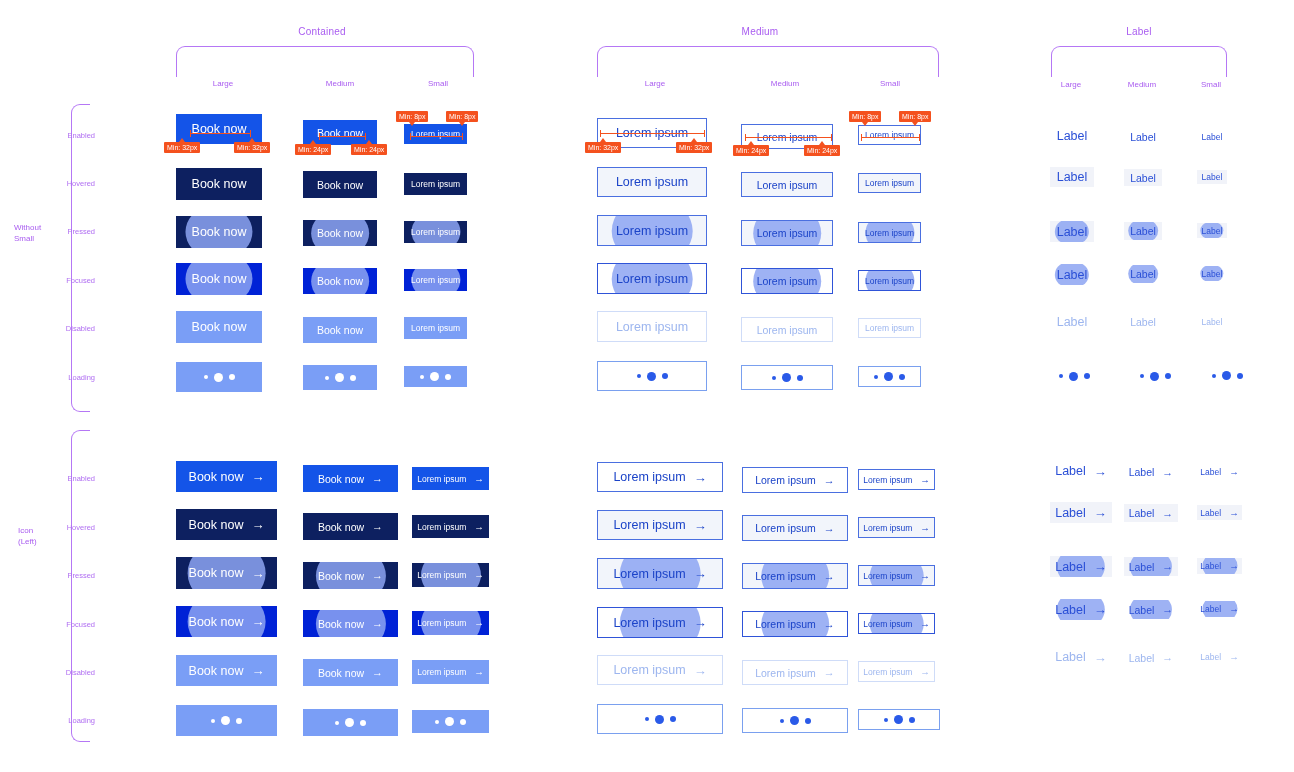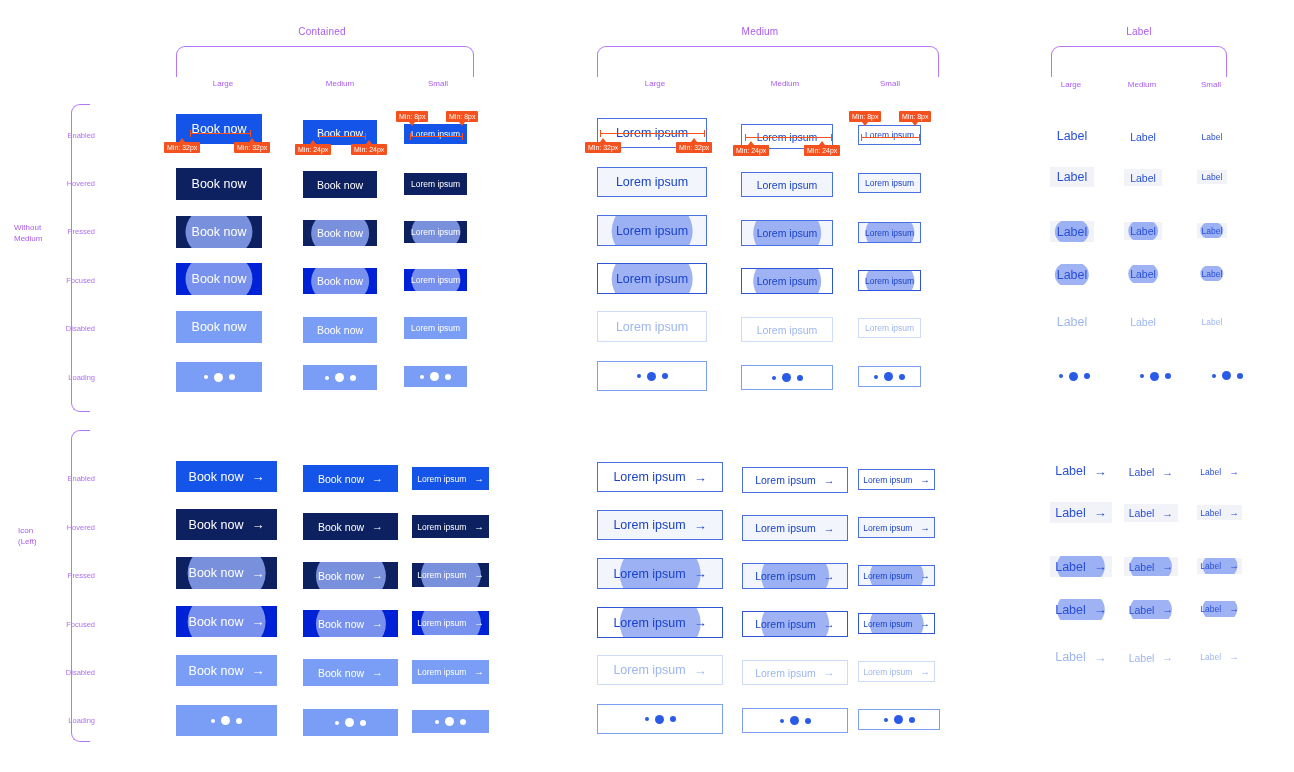--- a/index.html
+++ b/index.html
@@ -166,21 +166,21 @@
     <div class="col-title" style="left: 340px; top: 79px;">Medium</div>
     <div class="col-title" style="left: 438px; top: 79px;">Small</div>
     <div class="col-title" style="left: 655px; top: 79px;">Large</div>
     <div class="col-title" style="left: 785px; top: 79px;">Medium</div>
     <div class="col-title" style="left: 890px; top: 79px;">Small</div>
     <div class="col-title" style="left: 1071px; top: 80px;">Large</div>
     <div class="col-title" style="left: 1142px; top: 80px;">Medium</div>
     <div class="col-title" style="left: 1211px; top: 80px;">Small</div>
     <div class="row-bracket" style="left: 71px; top: 104px; height: 306px;"></div>
     <div class="side-title" style="left: 14px; top: 222px;">Without
-Medium</div>
+Small</div>
     <div class="row-bracket" style="left: 71px; top: 430px; height: 310px;"></div>
     <div class="side-title" style="left: 18px; top: 525px;">Icon
 (Left)</div>
     <div class="row-label" style="left: 95px; top: 135px; transform: translate(-100%, -50%);">Enabled</div>
     <div class="row-label" style="left: 95px; top: 183px; transform: translate(-100%, -50%);">Hovered</div>
     <div class="row-label" style="left: 95px; top: 231px; transform: translate(-100%, -50%);">Pressed</div>
     <div class="row-label" style="left: 95px; top: 280px; transform: translate(-100%, -50%);">Focused</div>
     <div class="row-label" style="left: 95px; top: 328px; transform: translate(-100%, -50%);">Disabled</div>
     <div class="row-label" style="left: 95px; top: 377px; transform: translate(-100%, -50%);">Loading</div>
     <div class="row-label" style="left: 95px; top: 478px; transform: translate(-100%, -50%);">Enabled</div>

